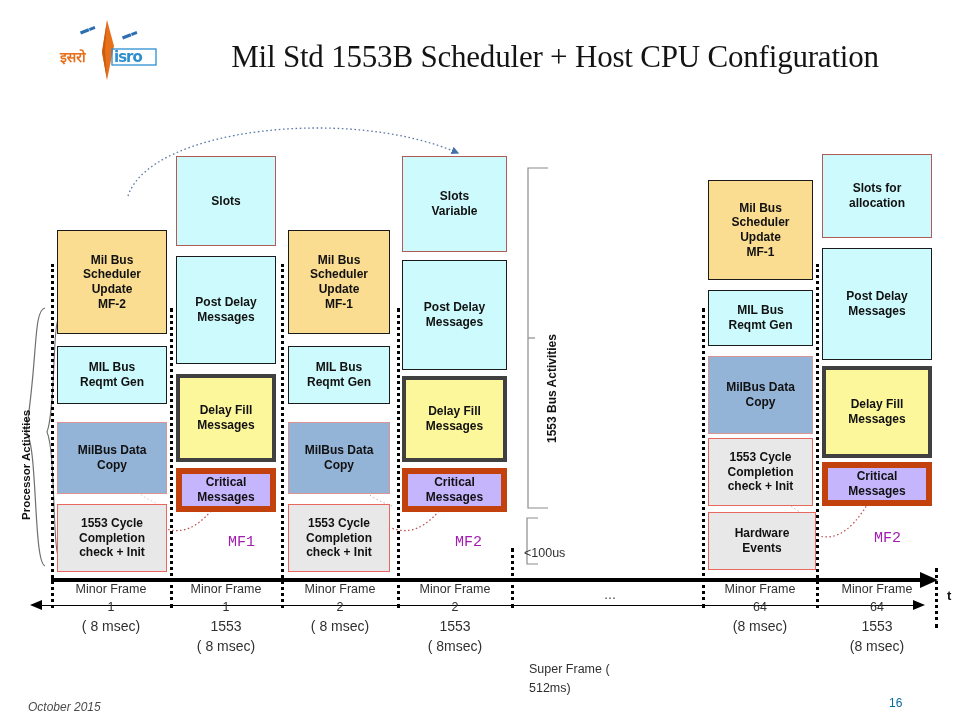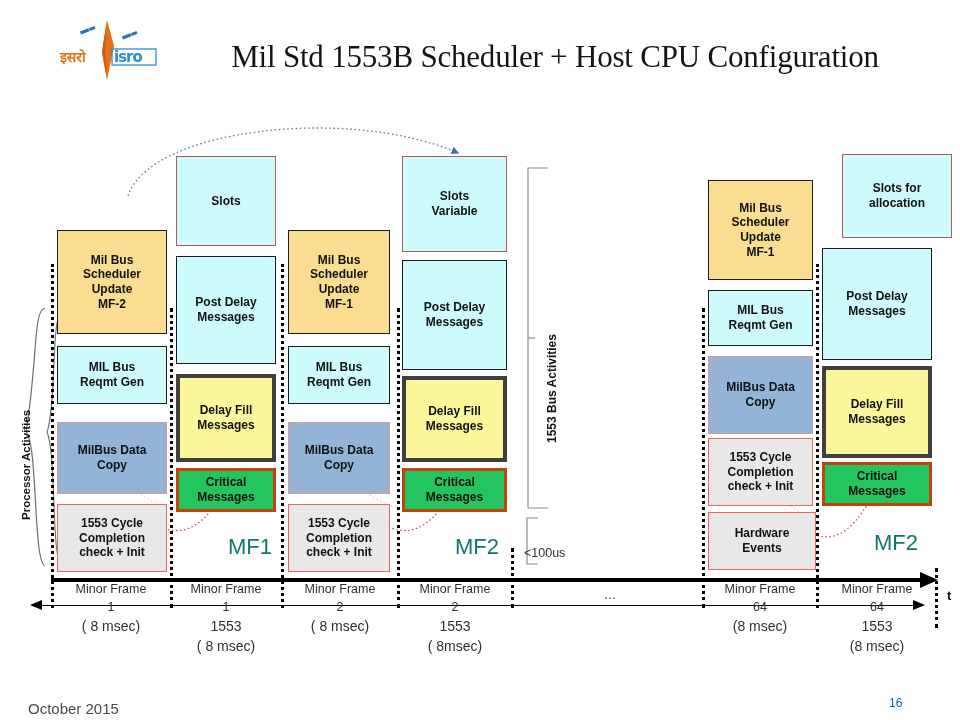--- a/index.html
+++ b/index.html
@@ -43,21 +43,21 @@
     line-height:1.22;
     padding:1px 2px;
     white-space:pre-line;
   }
   .b-orange { background:#fbdd91; border:1px solid #1a1a1a; }
   .b-cyan   { background:#cdfbfd; border:1px solid #1a1a1a; }
   .b-cyan-r { background:#cdfbfd; border:1px solid #b05b57; }
   .b-blue   { background:#93b3d7; border:1px solid #d99694; }
   .b-grey   { background:#e8e8e8; border:1px solid #e8675f; }
   .b-yellow { background:#fdf79c; border:4px solid #404040; }
-  .b-green  { background:#22c55e; border:3px solid #c2410c; }
+  .b-green  { background:#c4b5fd; border:6px solid #c2410c; }
 
   
   .vdot {
     position:absolute; width:0; border-left:3px dotted #000000;
   }
   
   .tl-thick {
     position:absolute; height:0; border-top:4px solid #000000;
   }
   .tl-thin {
@@ -68,22 +68,22 @@
     font-size:12.5px; color:#303030; line-height:1.45;
     white-space:pre-line;
   }
   .tl-sub {
     position:absolute; text-align:center;
     font-size:14px; color:#303030; line-height:1.45;
     white-space:pre-line;
   }
 
   .mf-tag {
-    position:absolute; font-size:22px; color:#0f766e;
-    font-family:Liberation Sans, sans-serif;
+    position:absolute; font-size:15px; color:#a21caf;
+    font-family:Liberation Mono, monospace;
   }
 
   .vlabel {
     position:absolute;
     font-size:11.5px; font-weight:bold; color:#111;
     transform-origin:0 0; transform:rotate(-90deg);
     white-space:nowrap;
   }
   .vlabel-plain {
     position:absolute;
@@ -94,21 +94,21 @@
 
   .small-note {
     position:absolute; font-size:12.5px; color:#303030; white-space:nowrap;
   }
   .superframe {
     position:absolute; font-size:12.5px; color:#303030;
     line-height:1.5; white-space:pre-line;
   }
   .footer-date {
     position:absolute; left:28px; top:692px;
-    font-size:15px; color:#4a4a4a;
+    font-size:12px; font-style:italic; color:#4a4a4a;
   }
   .page-num {
     position:absolute; left:889px; top:688px;
     font-size:12px; color:#0369a1;
   }
   .t-axis-label {
     position:absolute; left:947px; top:580px;
     font-size:13px; font-weight:bold; color:#111;
   }
   svg.overlay { position:absolute; left:0; top:0; width:960px; height:720px; pointer-events:none; }
@@ -235,21 +235,21 @@
   <div class="box b-cyan" style="left:708px; top:282px; width:105px; height:56px;">MIL Bus
 Reqmt Gen</div>
   <div class="box b-blue" style="left:708px; top:348px; width:105px; height:78px;">MilBus Data
 Copy</div>
   <div class="box b-grey" style="left:708px; top:430px; width:105px; height:68px;">1553 Cycle
 Completion
 check + Init</div>
   <div class="box b-grey" style="left:708px; top:504px; width:108px; height:58px;">Hardware
 Events</div>
 
-  <div class="box b-cyan-r" style="left:822px; top:146px; width:110px; height:84px;margin-left:20px;">Slots for
+  <div class="box b-cyan-r" style="left:822px; top:146px; width:110px; height:84px;">Slots for
 allocation</div>
   <div class="box b-cyan" style="left:822px; top:240px; width:110px; height:112px;">Post Delay
 Messages</div>
   <div class="box b-yellow" style="left:822px; top:358px; width:110px; height:92px;">Delay Fill
 Messages</div>
   <div class="box b-green" style="left:822px; top:454px; width:110px; height:44px;">Critical
 Messages</div>
   <div class="mf-tag" style="left:874px; top:522px;">MF2</div>
 
   <div class="tl-thick" style="left:51px; top:570px; width:875px;"></div>
@@ -278,17 +278,19 @@
 
   <div class="tl-label" style="left:704px; top:572px; width:112px;">Minor Frame
 64</div>
   <div class="tl-sub" style="left:704px; top:608px; width:112px;">(8 msec)</div>
 
   <div class="tl-label" style="left:819px; top:572px; width:116px;">Minor Frame
 64</div>
   <div class="tl-sub" style="left:819px; top:608px; width:116px;">1553
 (8 msec)</div>
 
+  <div class="superframe" style="left:529px; top:652px; width:120px;">Super  Frame (
+512ms)</div>
 
   <div class="footer-date">October 2015</div>
   <div class="page-num">16</div>
 
 </div>
 
 </body></html>

